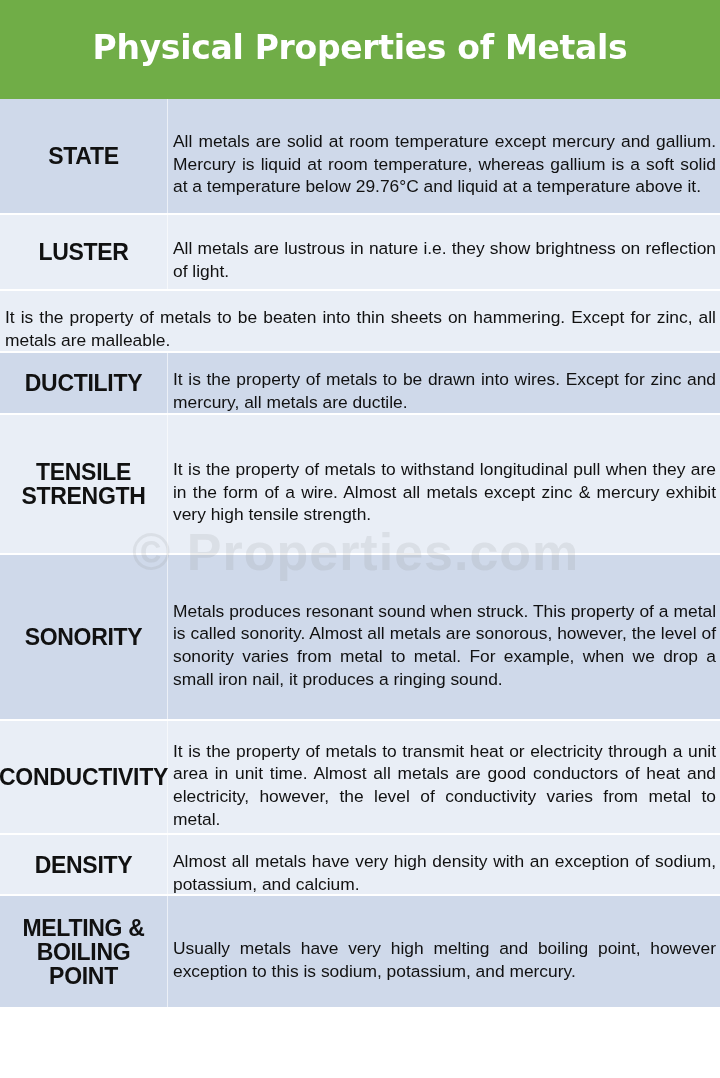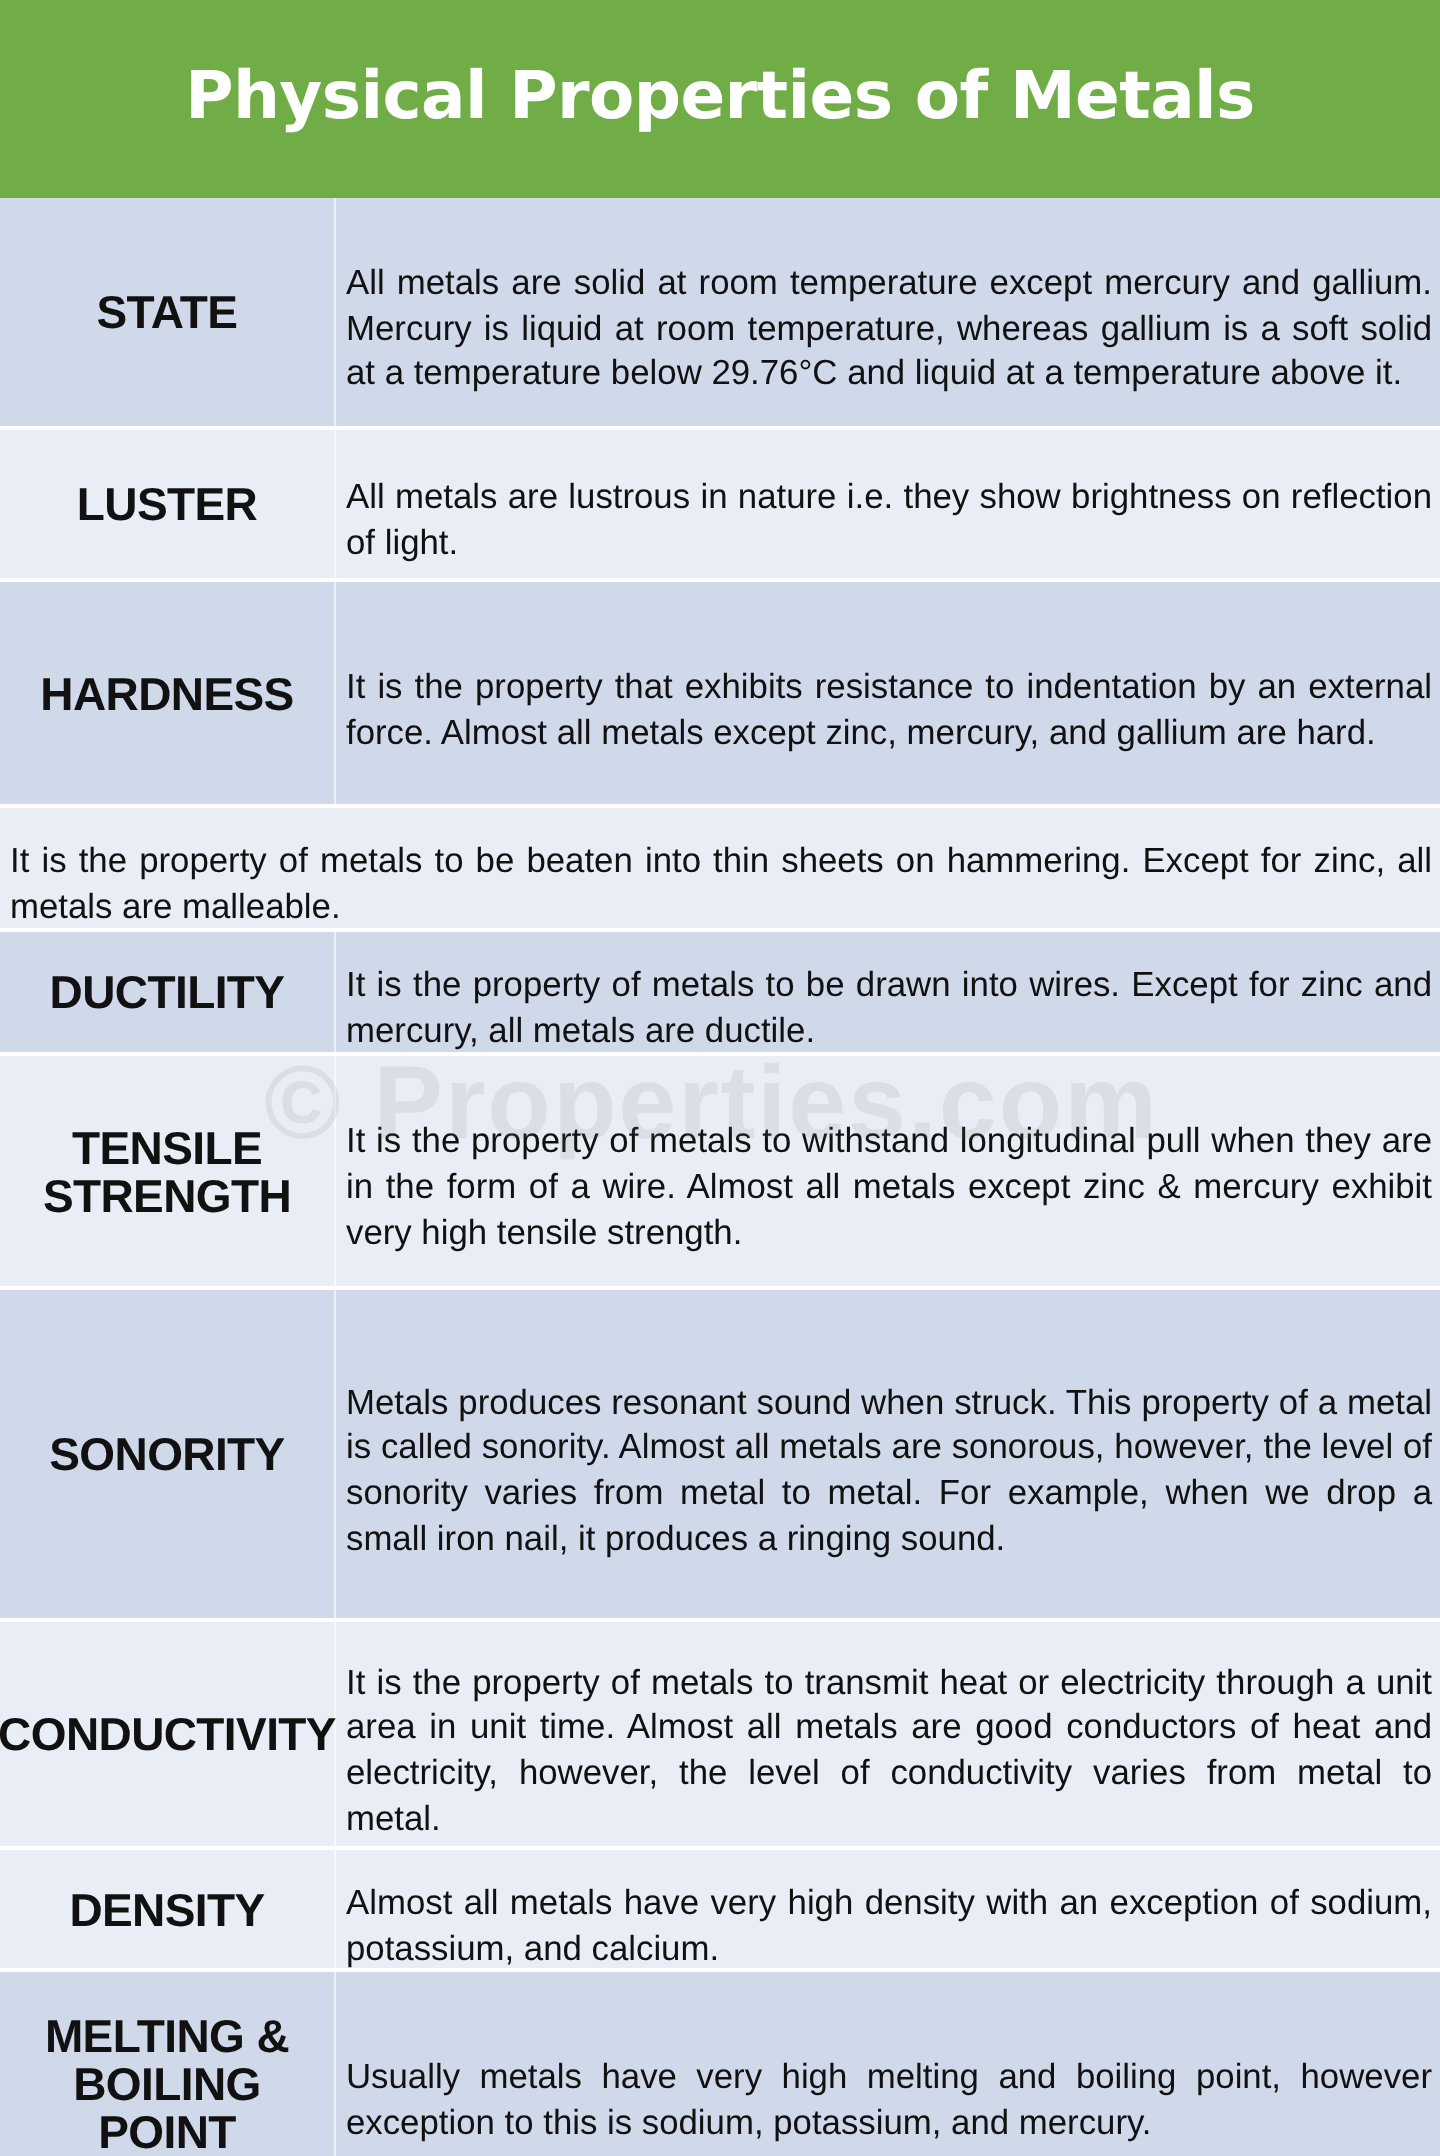--- a/index.html
+++ b/index.html
@@ -89,38 +89,32 @@
     <div class="desc">
         <p>All metals are solid at room temperature except mercury and gallium. Mercury is liquid at room temperature, whereas gallium is a soft solid at a temperature below 29.76°C and liquid at a temperature above it.</p>
       </div>
   </div>
   <div class="row light" style="height:76px">
     <div class="label">LUSTER</div>
     <div class="desc">
         <p>All metals are lustrous in nature i.e. they show brightness on reflection of light.</p>
       </div>
   </div>
-  <div class="row dark" style="height:113px">
-    <div class="label">HARDNESS</div>
-    <div class="desc">
-        <p>It is the property that exhibits resistance to indentation by an external force. Almost all metals except zinc, mercury, and gallium are hard.</p>
-      </div>
-  </div>
   <div class="row light" style="height:62px">
     <div class="desc">
         <p>It is the property of metals to be beaten into thin sheets on hammering. Except for zinc, all metals are malleable.</p>
       </div>
   </div>
   <div class="row dark" style="height:62px">
     <div class="label">DUCTILITY</div>
     <div class="desc">
         <p>It is the property of metals to be drawn into wires. Except for zinc and mercury, all metals are ductile.</p>
       </div>
   </div>
-  <div class="row light" style="height:117px">
+  <div class="row light" style="height:140px">
     <div class="label" style="padding:0 30px">TENSILE STRENGTH</div>
     <div class="desc">
         <p>It is the property of metals to withstand longitudinal pull when they are in the form of a wire. Almost all metals except zinc &amp; mercury exhibit very high tensile strength.</p>
       </div>
   </div>
   <div class="row dark" style="height:166px">
     <div class="label">SONORITY</div>
     <div class="desc">
         <p>Metals produces resonant sound when struck. This property of a metal is called sonority. Almost all metals are sonorous, however, the level of sonority varies from metal to metal. For example, when we drop a small iron nail, it produces a ringing sound.</p>
       </div>

